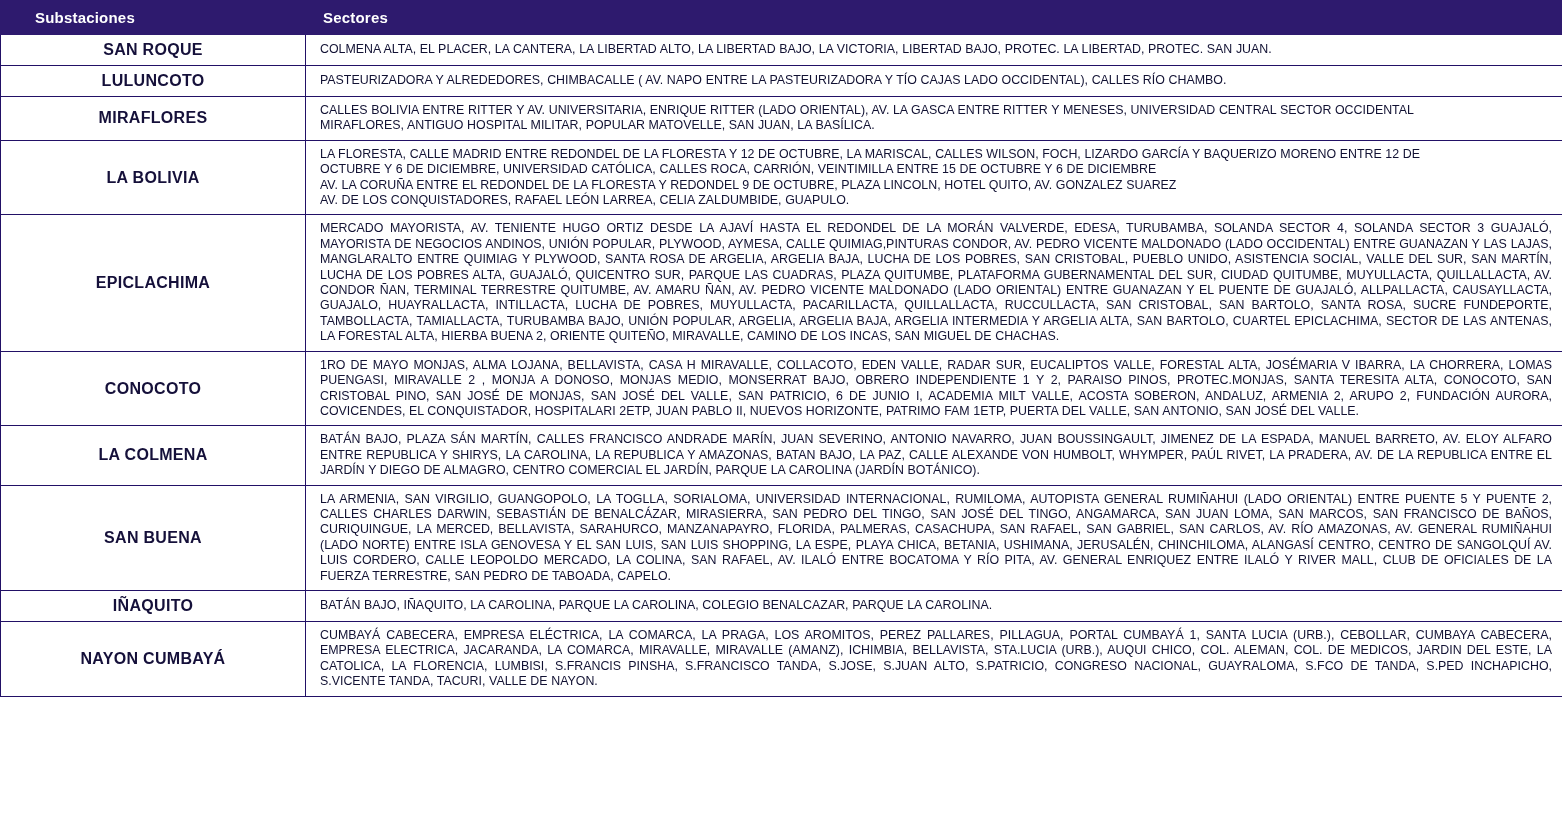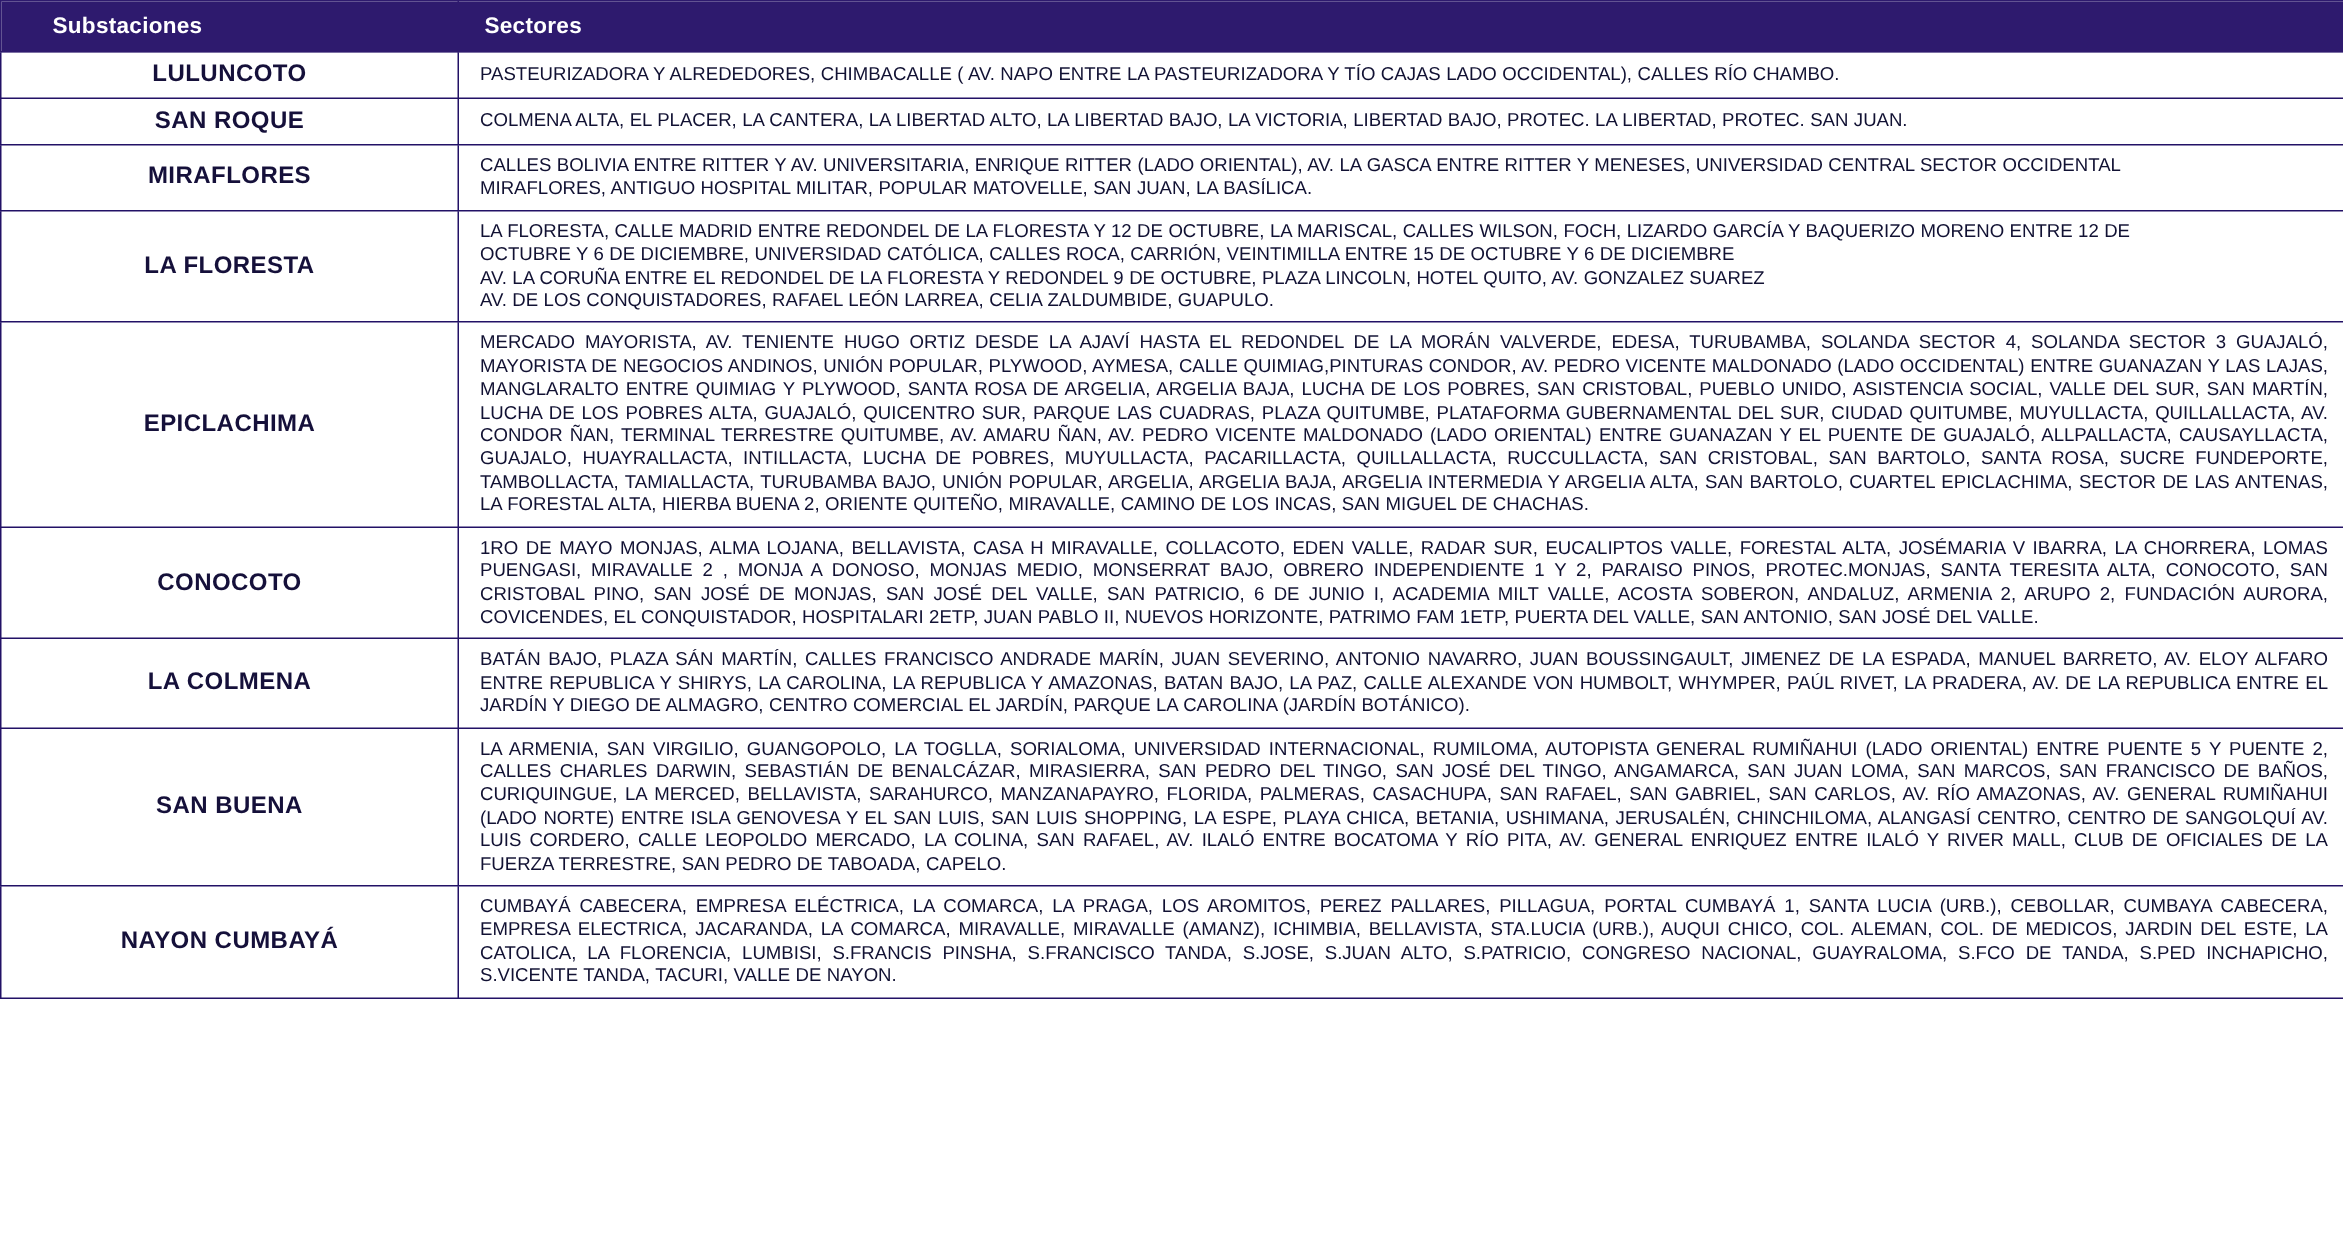--- a/index.html
+++ b/index.html
@@ -66,40 +66,40 @@
     <col class="col-sec">
   </colgroup>
   <thead>
     <tr>
       <th class="th-sub">Substaciones</th>
       <th class="th-sec">Sectores</th>
     </tr>
   </thead>
   <tbody id="table-body">
       <tr>
+        <td class="substation">SAN ROQUE</td>
+        <td class="sectors">
+          <span class="line">COLMENA ALTA, EL PLACER, LA CANTERA, LA LIBERTAD ALTO, LA LIBERTAD BAJO, LA VICTORIA, LIBERTAD BAJO, PROTEC. LA LIBERTAD, PROTEC. SAN JUAN.</span>
+        </td>
+      </tr>
+      <tr>
         <td class="substation">LULUNCOTO</td>
         <td class="sectors">
           <span class="line">PASTEURIZADORA Y ALREDEDORES, CHIMBACALLE ( AV. NAPO ENTRE LA PASTEURIZADORA Y TÍO CAJAS LADO OCCIDENTAL), CALLES RÍO CHAMBO.</span>
-        </td>
-      </tr>
-      <tr>
-        <td class="substation">SAN ROQUE</td>
-        <td class="sectors">
-          <span class="line">COLMENA ALTA, EL PLACER, LA CANTERA, LA LIBERTAD ALTO, LA LIBERTAD BAJO, LA VICTORIA, LIBERTAD BAJO, PROTEC. LA LIBERTAD, PROTEC. SAN JUAN.</span>
         </td>
       </tr>
       <tr>
         <td class="substation">MIRAFLORES</td>
         <td class="sectors">
           <span class="line">CALLES BOLIVIA ENTRE RITTER Y AV. UNIVERSITARIA, ENRIQUE RITTER (LADO ORIENTAL), AV. LA GASCA ENTRE RITTER Y MENESES, UNIVERSIDAD CENTRAL SECTOR OCCIDENTAL</span>
           <span class="line">MIRAFLORES, ANTIGUO HOSPITAL MILITAR, POPULAR MATOVELLE, SAN JUAN, LA BASÍLICA.</span>
         </td>
       </tr>
       <tr>
-        <td class="substation">LA FLORESTA</td>
+        <td class="substation">LA BOLIVIA</td>
         <td class="sectors">
           <span class="line">LA FLORESTA, CALLE MADRID ENTRE REDONDEL DE LA FLORESTA Y 12 DE OCTUBRE, LA MARISCAL, CALLES WILSON, FOCH, LIZARDO GARCÍA Y BAQUERIZO MORENO ENTRE 12 DE</span>
           <span class="line">OCTUBRE Y 6 DE DICIEMBRE, UNIVERSIDAD CATÓLICA, CALLES ROCA, CARRIÓN, VEINTIMILLA ENTRE 15 DE OCTUBRE Y 6 DE DICIEMBRE</span>
           <span class="line">AV. LA CORUÑA ENTRE EL REDONDEL DE LA FLORESTA Y REDONDEL 9 DE OCTUBRE, PLAZA LINCOLN, HOTEL QUITO, AV. GONZALEZ SUAREZ</span>
           <span class="line">AV. DE LOS CONQUISTADORES, RAFAEL LEÓN LARREA, CELIA ZALDUMBIDE, GUAPULO.</span>
         </td>
       </tr>
       <tr>
         <td class="substation">EPICLACHIMA</td>
         <td class="sectors justify">
@@ -118,19 +118,25 @@
           <span class="line">BATÁN BAJO, PLAZA SÁN MARTÍN, CALLES FRANCISCO ANDRADE MARÍN, JUAN SEVERINO, ANTONIO NAVARRO, JUAN BOUSSINGAULT, JIMENEZ DE LA ESPADA, MANUEL BARRETO, AV. ELOY ALFARO ENTRE REPUBLICA Y SHIRYS, LA CAROLINA, LA REPUBLICA Y AMAZONAS, BATAN BAJO, LA PAZ, CALLE ALEXANDE VON HUMBOLT, WHYMPER, PAÚL RIVET, LA PRADERA, AV. DE LA REPUBLICA ENTRE EL JARDÍN Y DIEGO DE ALMAGRO, CENTRO COMERCIAL EL JARDÍN, PARQUE LA CAROLINA (JARDÍN BOTÁNICO).</span>
         </td>
       </tr>
       <tr>
         <td class="substation">SAN BUENA</td>
         <td class="sectors justify">
           <span class="line">LA ARMENIA, SAN VIRGILIO, GUANGOPOLO, LA TOGLLA, SORIALOMA, UNIVERSIDAD INTERNACIONAL, RUMILOMA, AUTOPISTA GENERAL RUMIÑAHUI (LADO ORIENTAL) ENTRE PUENTE 5 Y PUENTE 2, CALLES CHARLES DARWIN, SEBASTIÁN DE BENALCÁZAR, MIRASIERRA, SAN PEDRO DEL TINGO, SAN JOSÉ DEL TINGO, ANGAMARCA, SAN JUAN LOMA, SAN MARCOS, SAN FRANCISCO DE BAÑOS, CURIQUINGUE, LA MERCED, BELLAVISTA, SARAHURCO, MANZANAPAYRO, FLORIDA, PALMERAS, CASACHUPA, SAN RAFAEL, SAN GABRIEL, SAN CARLOS, AV. RÍO AMAZONAS, AV. GENERAL RUMIÑAHUI (LADO NORTE) ENTRE ISLA GENOVESA Y EL SAN LUIS, SAN LUIS SHOPPING, LA ESPE, PLAYA CHICA, BETANIA, USHIMANA, JERUSALÉN, CHINCHILOMA, ALANGASÍ CENTRO, CENTRO DE SANGOLQUÍ AV. LUIS CORDERO, CALLE LEOPOLDO MERCADO, LA COLINA, SAN RAFAEL, AV. ILALÓ ENTRE BOCATOMA Y RÍO PITA, AV. GENERAL ENRIQUEZ ENTRE ILALÓ Y RIVER MALL, CLUB DE OFICIALES DE LA FUERZA TERRESTRE, SAN PEDRO DE TABOADA, CAPELO.</span>
         </td>
       </tr>
       <tr>
+        <td class="substation">IÑAQUITO</td>
+        <td class="sectors">
+          <span class="line">BATÁN BAJO, IÑAQUITO, LA CAROLINA, PARQUE LA CAROLINA, COLEGIO BENALCAZAR, PARQUE LA CAROLINA.</span>
+        </td>
+      </tr>
+      <tr>
         <td class="substation">NAYON CUMBAYÁ</td>
         <td class="sectors justify">
           <span class="line">CUMBAYÁ CABECERA, EMPRESA ELÉCTRICA, LA COMARCA, LA PRAGA, LOS AROMITOS, PEREZ PALLARES, PILLAGUA, PORTAL CUMBAYÁ 1, SANTA LUCIA (URB.), CEBOLLAR, CUMBAYA CABECERA, EMPRESA ELECTRICA, JACARANDA, LA COMARCA, MIRAVALLE, MIRAVALLE (AMANZ), ICHIMBIA, BELLAVISTA, STA.LUCIA (URB.), AUQUI CHICO, COL. ALEMAN, COL. DE MEDICOS, JARDIN DEL ESTE, LA CATOLICA, LA FLORENCIA, LUMBISI,  S.FRANCIS PINSHA, S.FRANCISCO TANDA, S.JOSE, S.JUAN ALTO, S.PATRICIO, CONGRESO NACIONAL, GUAYRALOMA, S.FCO DE TANDA, S.PED INCHAPICHO, S.VICENTE TANDA, TACURI, VALLE DE NAYON.</span>
         </td>
       </tr>
     </tbody>
 </table>
 
 </body></html>

